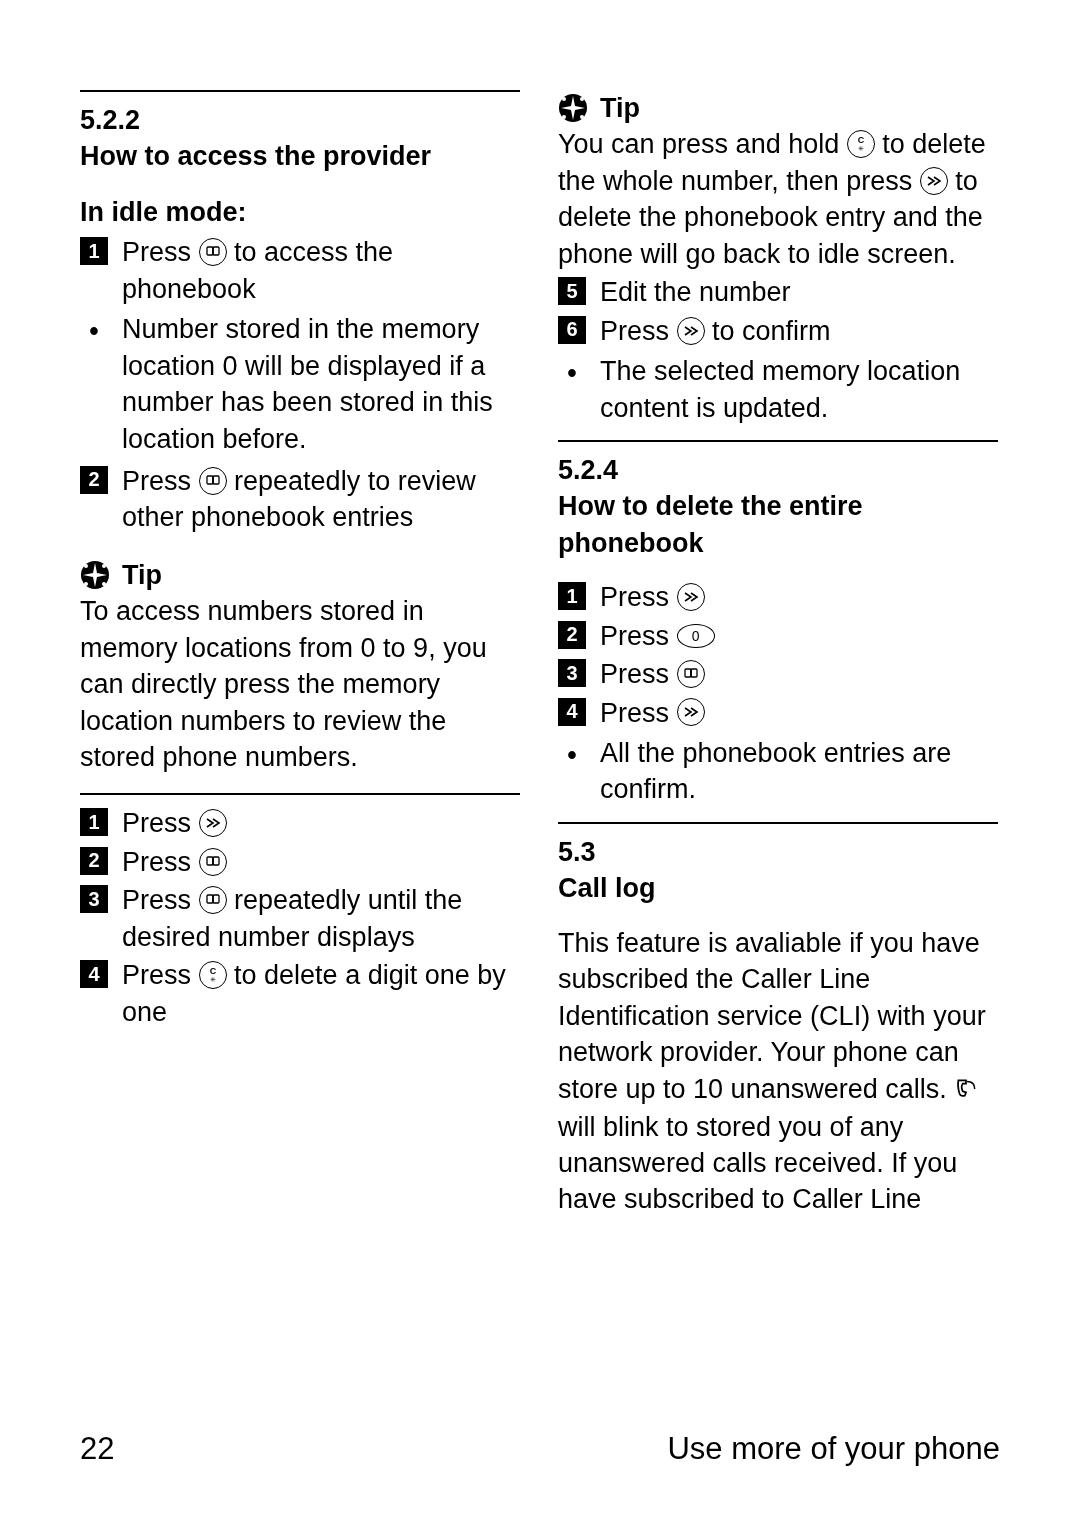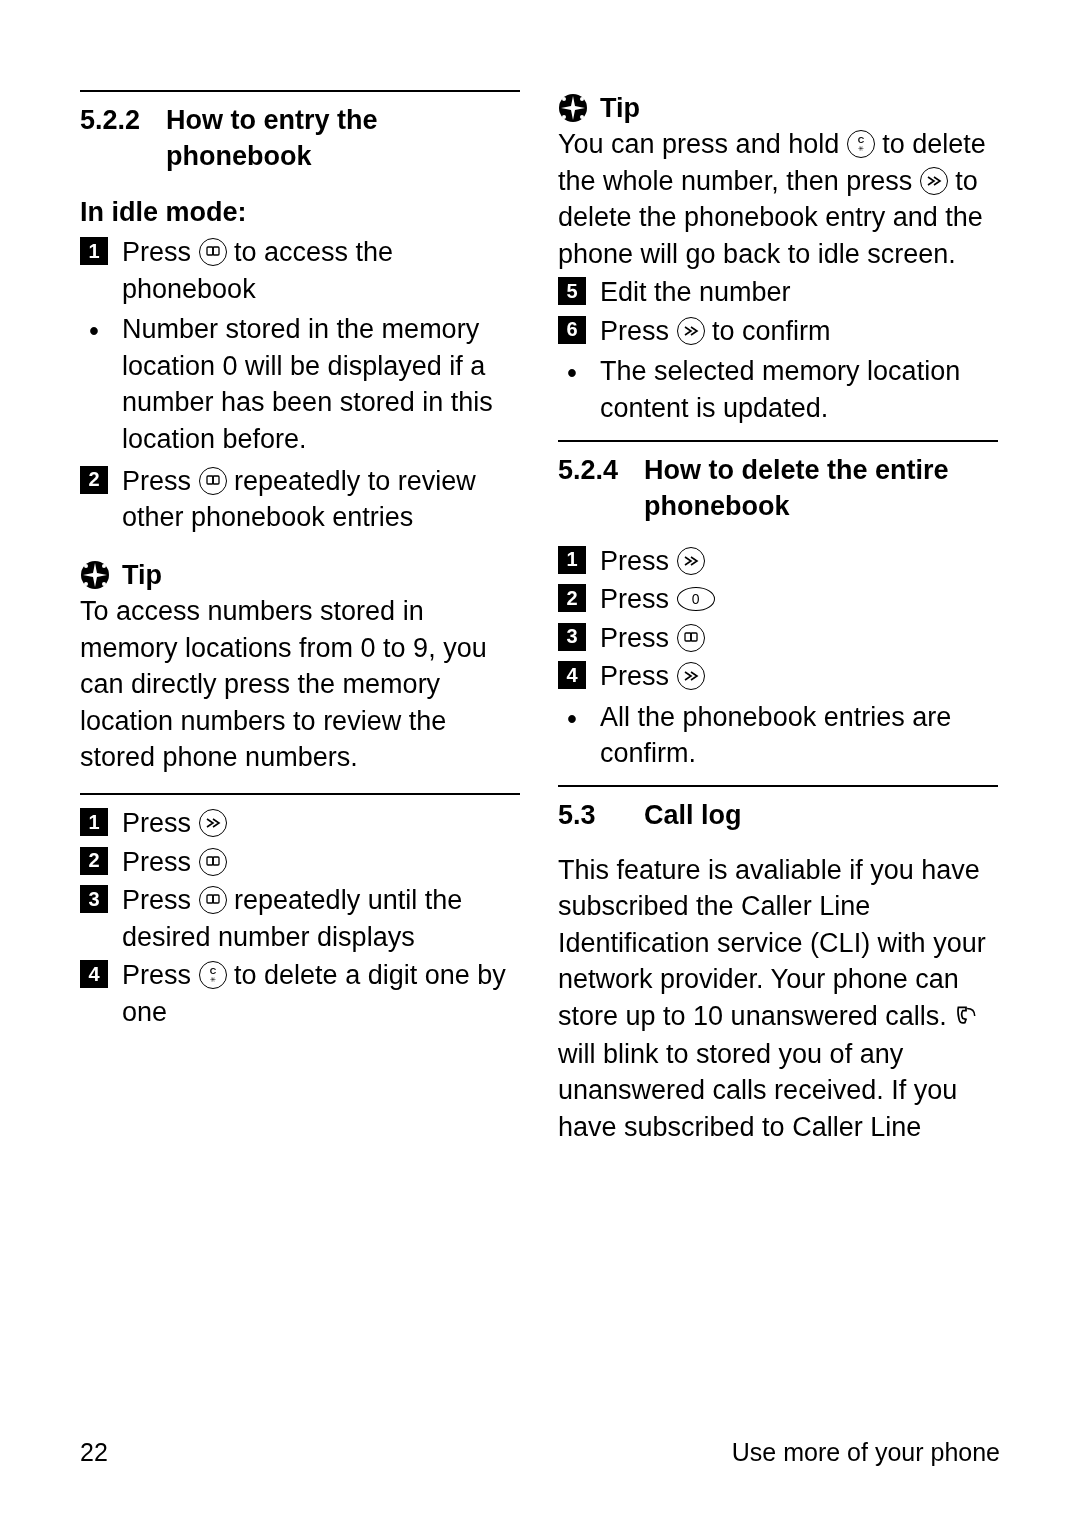--- a/index.html
+++ b/index.html
@@ -30,20 +30,21 @@
   hr.rule {
     border: none;
     border-top: 2px solid #000;
     margin: 0 0 10px 0;
   }
   .heading {
     font-weight: bold;
     display: flex;
     align-items: baseline;
     margin: 0 0 18px 0;
+    flex-direction: column;
   }
   .heading .num {
     display: inline-block;
     width: 86px;
     flex-shrink: 0;
   }
   .subhead {
     font-weight: bold;
     margin: 19px 0 4px 0;
   }
@@ -107,21 +108,21 @@
   .key.round { width: 26px; height: 26px; }
   .key.oval  { width: 36px; height: 22px; border-radius: 50% / 50%; }
   .key .glyph { font-family: Arial, sans-serif; font-size: 14px; }
   .footer {
     position: absolute;
     bottom: 60px;
     left: 80px;
     right: 80px;
     display: flex;
     justify-content: space-between;
-    font-size: 25px;
+    font-size: 31px;
   }
   .plain { margin: 0; }
 </style>
 </head>
 <body>
 
 <svg width="0" height="0" style="position:absolute">
   <defs>
     <g id="ico-book">
       <rect x="4" y="5" width="6" height="8" rx="1" fill="none" stroke="#000" stroke-width="1.3"></rect>
@@ -153,21 +154,21 @@
   </defs>
 </svg>
 
 <div class="page">
   <div class="columns">
 
     <div class="col">
       <hr class="rule">
       <div class="heading">
         <span class="num">5.2.2</span>
-        <span>How to entry the phonebook</span>
+        <span>How to access the provider</span>
       </div>
 
       <div class="subhead">In idle mode:</div>
 
       <div class="step">
         <span class="marker">1</span>
         <span>
           <span>Press </span>
           <span class="key round">
               <svg width="20" height="20" viewBox="0 0 20 20">

